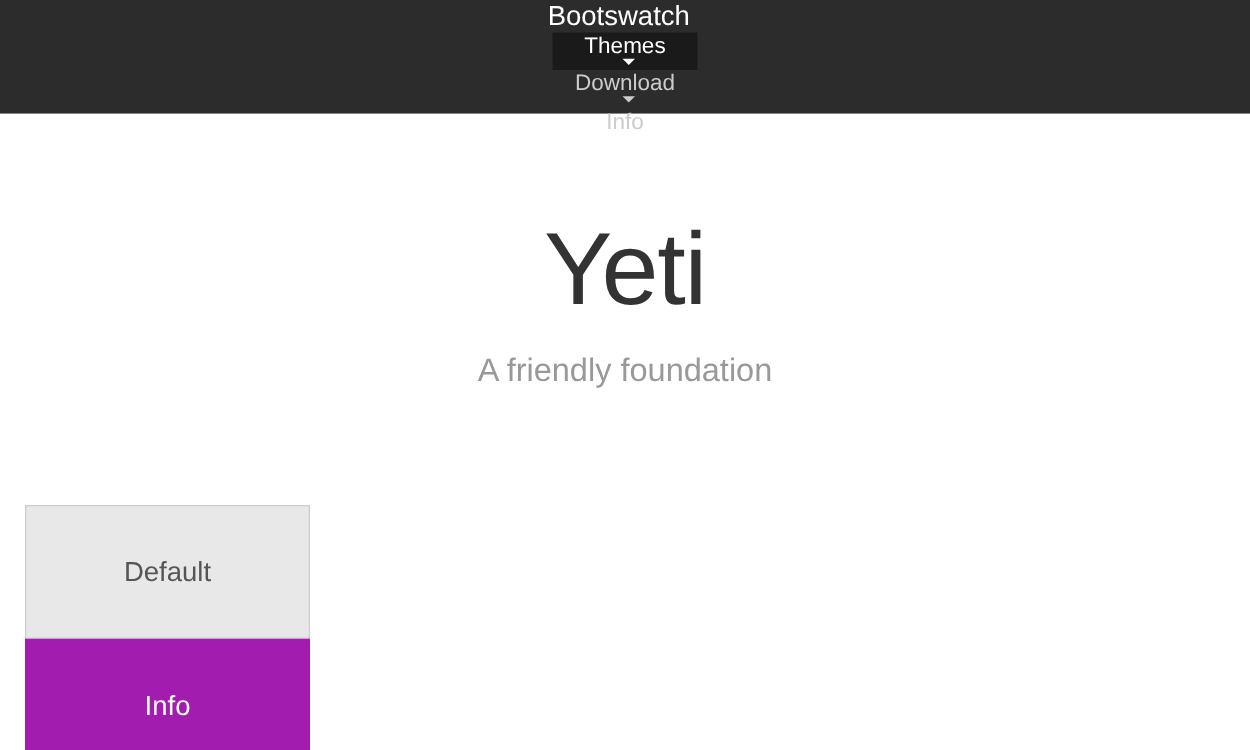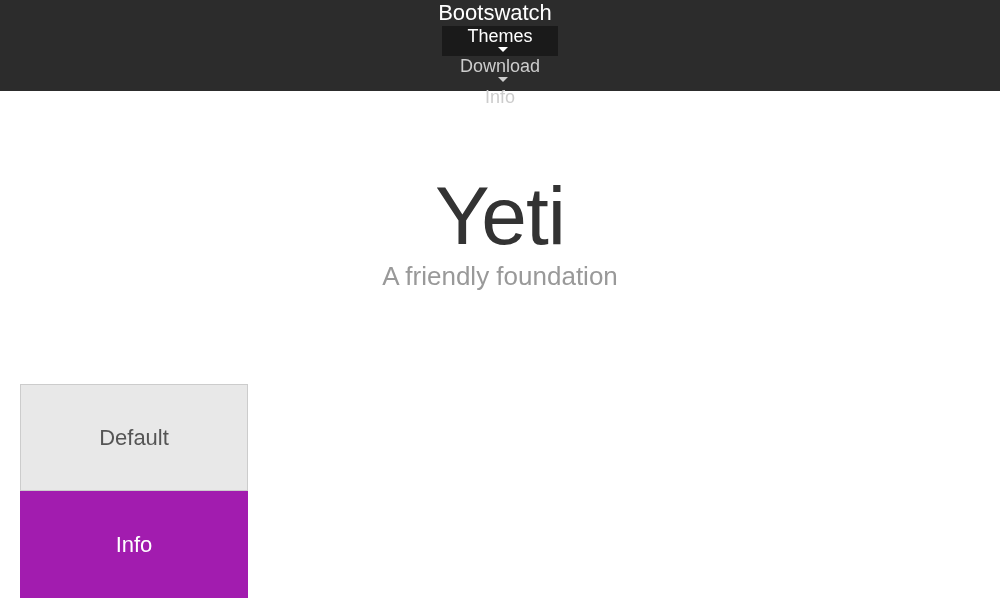--- a/index.html
+++ b/index.html
@@ -81,20 +81,21 @@
       text-align: center;
       padding: 80px 20px 50px;
       background: #ffffff;
     }
 
     .hero-title {
       font-size: 82px;
       font-weight: 300;
       color: #333333;
       line-height: 1.1;
+      margin-bottom: 20px;
       letter-spacing: -1px;
     }
 
     .hero-subtitle {
       font-size: 26px;
       font-weight: 300;
       color: #999999;
       margin-bottom: 12px;
     }
 

